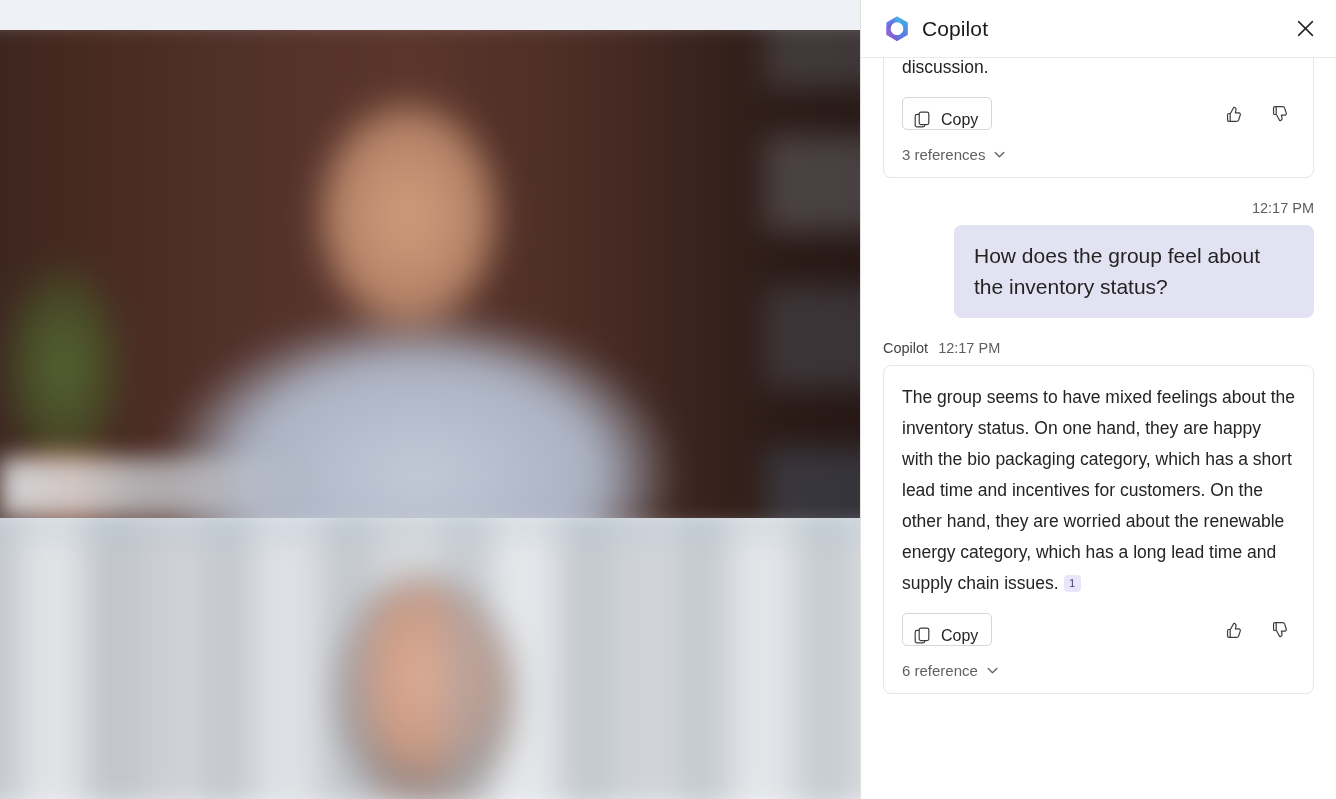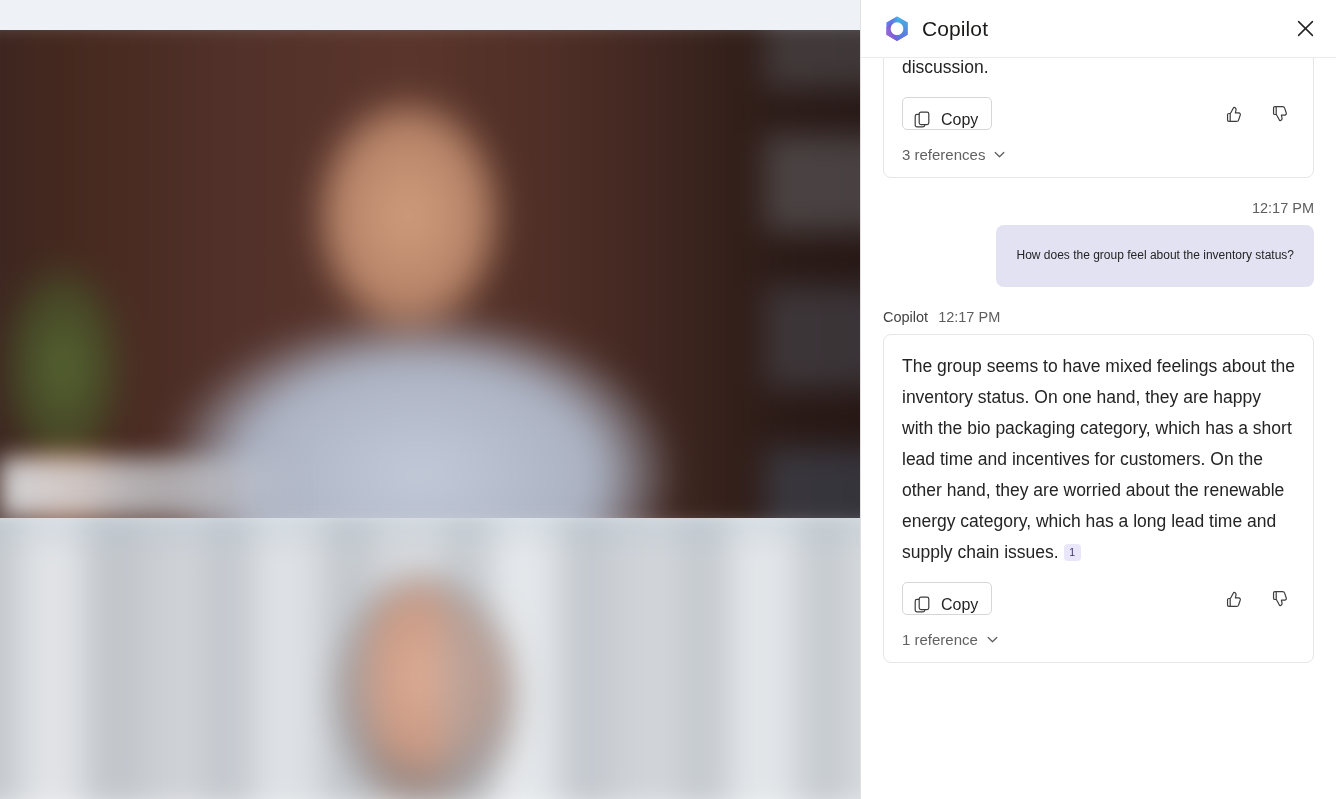--- a/index.html
+++ b/index.html
@@ -146,21 +146,21 @@
   .refs svg { display: block; }
 
   .ts-row { display: flex; justify-content: flex-end; margin-top: 22px; }
   .timestamp { font-size: 14.5px; color: #5e5e5e; }
 
   .user-row { display: flex; justify-content: flex-end; margin-top: 9px; }
   .user-bubble {
     background: #e3e2f3; border-radius: 8px;
     padding: 15px 20px 16px 20px;
     max-width: 360px;
-    font-size: 12px; line-height: 31px; color: #242424;
+    font-size: 21px; line-height: 31px; color: #242424;
   }
 
   .sender-row { display: flex; align-items: baseline; gap: 10px; margin-top: 22px; }
   .sender-name { font-size: 14.5px; color: #424242; }
   .sender-time { font-size: 14.5px; color: #5e5e5e; }
 
   .bot-card-wrap { margin-top: 9px; }
 </style>
 </head>
 <body>
@@ -280,21 +280,21 @@
               </svg>
             </button>
             <button class="icon-btn">
               <svg width="20" height="20" viewBox="0 0 20 20">
                 <path d="M6.2 2.6 h6.3 c1 0 1.9.6 2.2 1.6 l1.6 4.9 c.3 1-.4 2-1.5 2 h-3.4 l.6 2.9 c.25 1.2-.5 2.4-1.7 2.6 -.45.08-.8-.16-.95-.55 L7.1 11.7 c-.2-.5-.5-.9-.9-1.2" fill="none" stroke="#3c3c3c" stroke-width="1.2" stroke-linejoin="round"></path>
                 <path d="M6.2 10.5 h-1.3 c-.75 0-1.35-.6-1.35-1.35 v-5.2 c0-.75.6-1.35 1.35-1.35 H6.2 Z" fill="none" stroke="#3c3c3c" stroke-width="1.2" stroke-linejoin="round"></path>
               </svg>
             </button>
           </div>
           <div class="refs">
-            <span>1 reference</span>
+            <span>6 reference</span>
             <svg width="15" height="15" viewBox="0 0 15 15">
               <path d="M3.2 5.5 L7.5 9.8 L11.8 5.5" fill="none" stroke="#616161" stroke-width="1.3" stroke-linecap="round" stroke-linejoin="round"></path>
             </svg>
           </div>
         </div>
       </div>
 
     </div>
   </div>
 </div>

